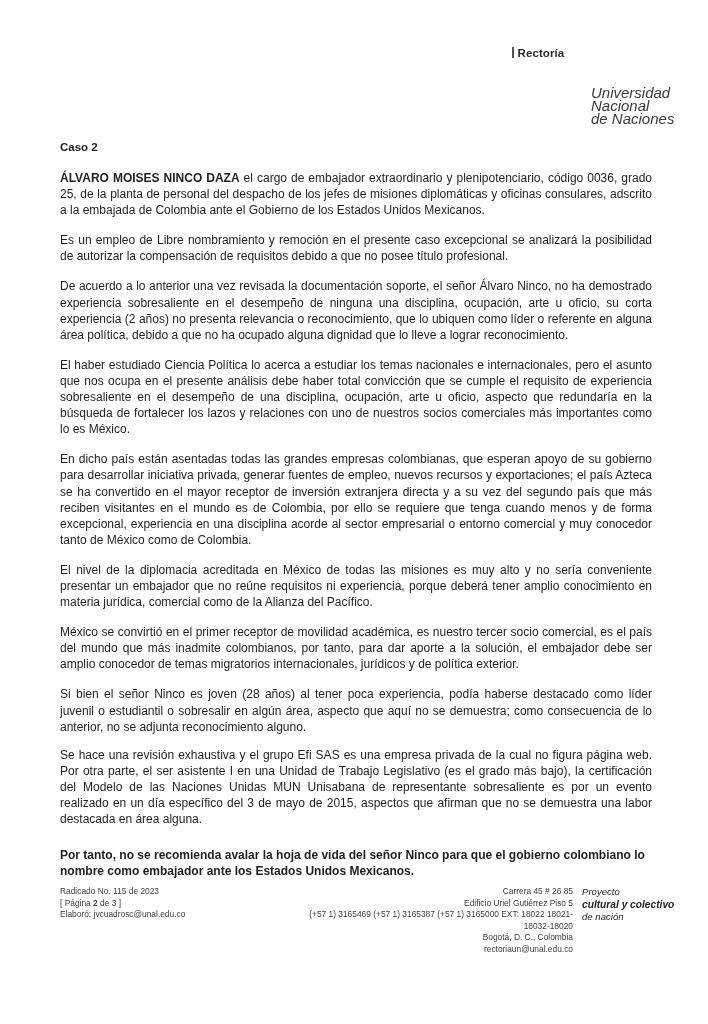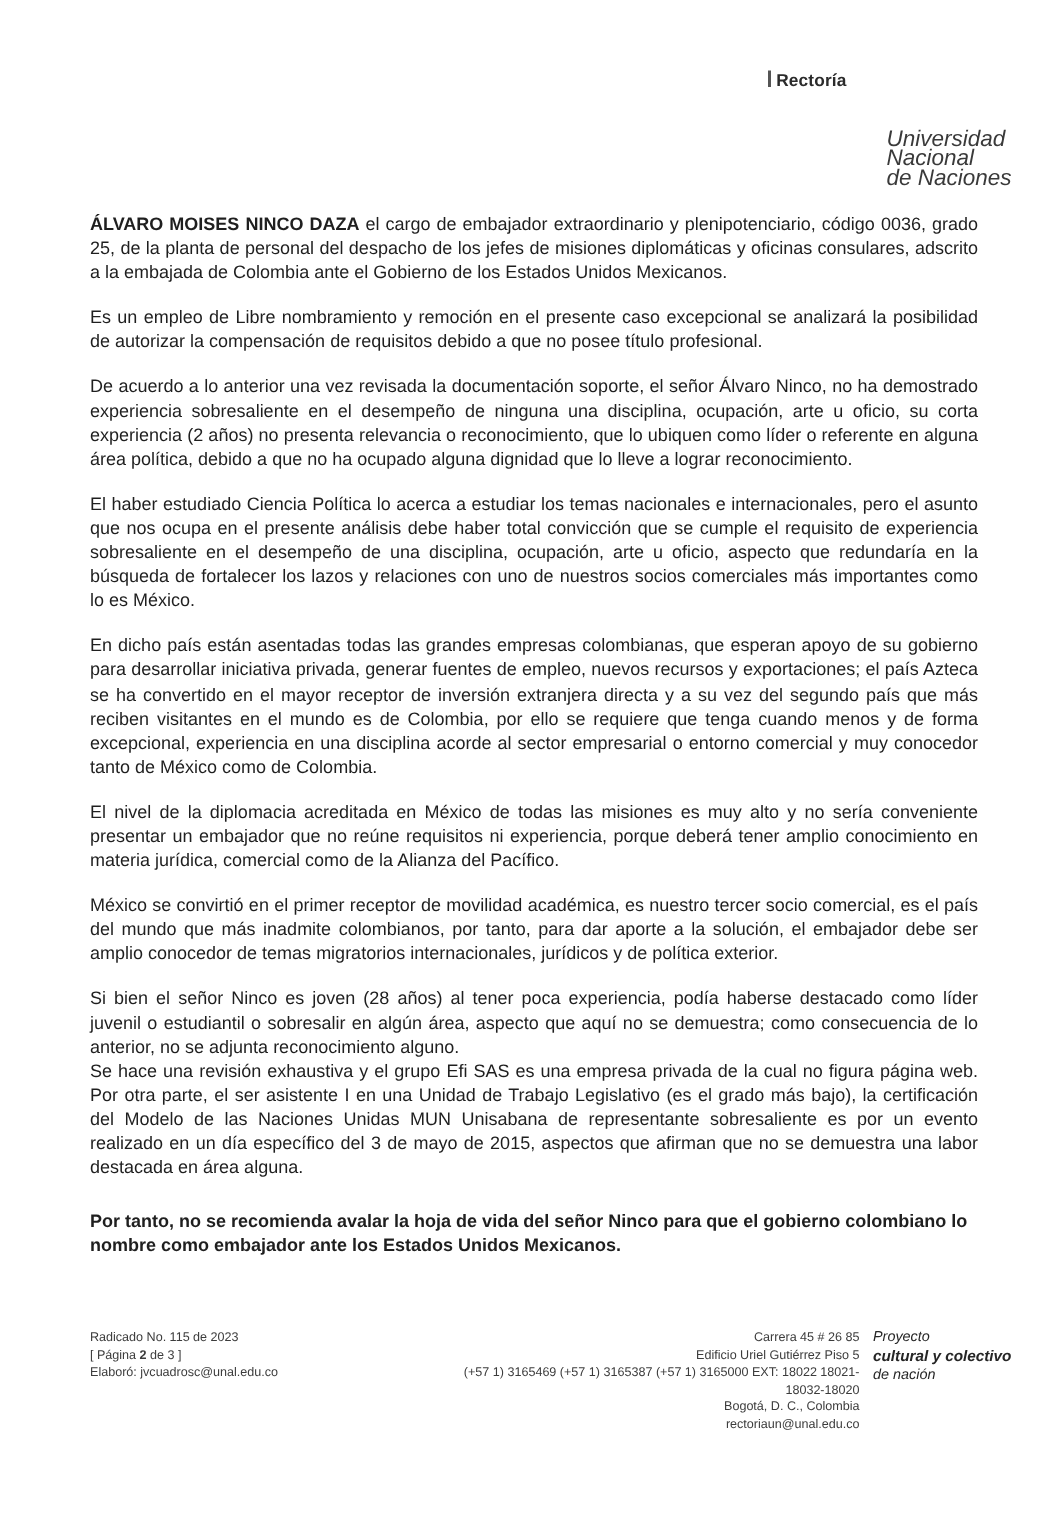--- a/index.html
+++ b/index.html
@@ -73,21 +73,21 @@
   p.para {
     margin: 0 0 14px 0;
     font-size: 12px;
     line-height: 16.1px;
     text-align: justify;
     color: #1f1f1f;
     -webkit-hyphens: none;
     hyphens: none;
   }
   p.para:last-child { margin-bottom: 0; }
-  p.tight { margin-bottom: 0; }
+  p.tight { margin-bottom: 12px; }
   .b { font-weight: bold; }
   p.conclusion {
     font-weight: bold;
     margin-top: 20px;
     text-align: left;
   }
 
   
   .footer {
     position: absolute;
@@ -141,20 +141,21 @@
     </div>
     <div class="brand">
       <div>Universidad</div>
       <div>Nacional</div>
       <div>de Naciones</div>
     </div>
   </div>
 
   <div class="body-area">
 
+    <div class="case-label">Caso 2</div>
 
     <p class="para"><span class="b">ÁLVARO MOISES NINCO DAZA</span><span> el cargo de embajador extraordinario y plenipotenciario, código 0036, grado 25, de la planta de personal del despacho de los jefes de misiones diplomáticas y oficinas consulares, adscrito a la embajada de Colombia ante el Gobierno de los Estados Unidos Mexicanos.</span></p>
 
     <p class="para">Es un empleo de Libre nombramiento y remoción en el presente caso excepcional se analizará la posibilidad de autorizar la compensación de requisitos debido a que no posee título profesional.</p>
 
     <p class="para">De acuerdo a lo anterior una vez revisada la documentación soporte, el señor Álvaro Ninco, no ha demostrado experiencia sobresaliente en el desempeño de ninguna una disciplina, ocupación, arte u oficio, su corta experiencia (2 años) no presenta relevancia o reconocimiento, que lo ubiquen como líder o referente en alguna área política, debido a que no ha ocupado alguna dignidad que lo lleve a lograr reconocimiento.</p>
 
     <p class="para">El haber estudiado Ciencia Política lo acerca a estudiar los temas nacionales e internacionales, pero el asunto que nos ocupa en el presente análisis debe haber total convicción que se cumple el requisito de experiencia sobresaliente en el desempeño de una disciplina, ocupación, arte u oficio, aspecto que redundaría en la búsqueda de fortalecer los lazos y relaciones con uno de nuestros socios comerciales más importantes como lo es México.</p>
 
     <p class="para">En dicho país están asentadas todas las grandes empresas colombianas, que esperan apoyo de su gobierno para desarrollar iniciativa privada, generar fuentes de empleo, nuevos recursos y exportaciones; el país Azteca se ha convertido en el mayor receptor de inversión extranjera directa y a su vez del segundo país que más reciben visitantes en el mundo es de Colombia, por ello se requiere que tenga cuando menos y de forma excepcional, experiencia en una disciplina acorde al sector empresarial o entorno comercial y muy conocedor tanto de México como de Colombia.</p>

